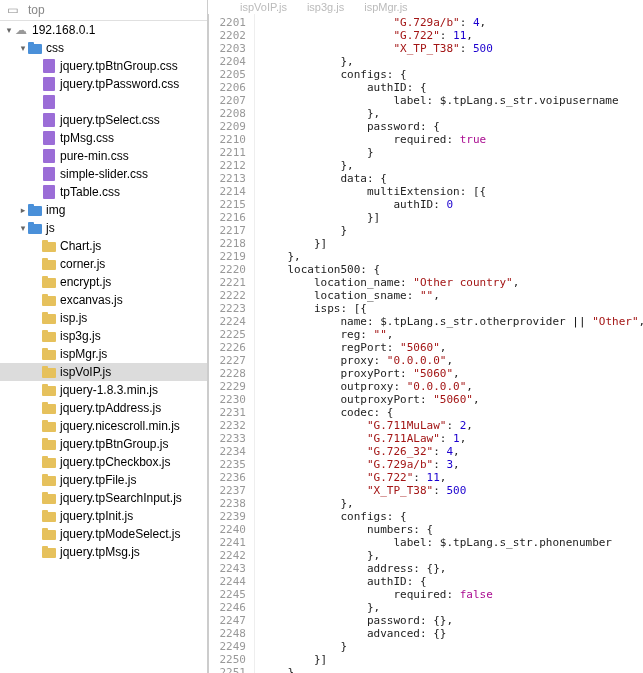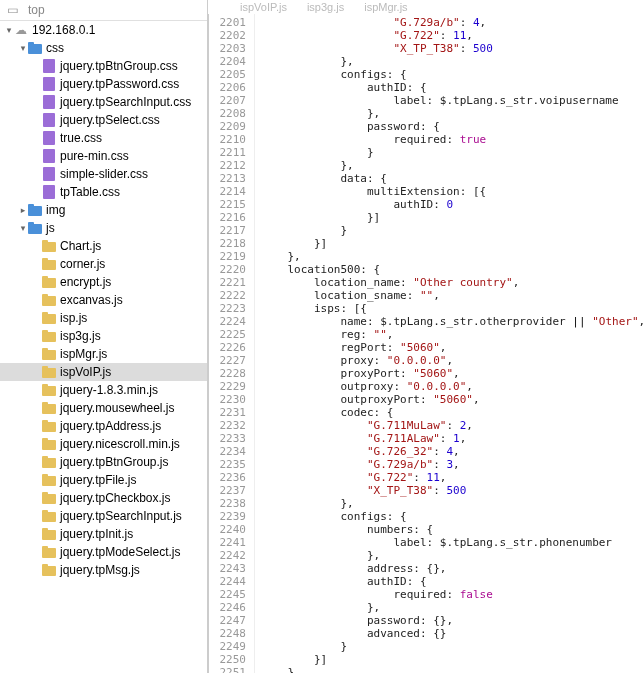--- a/index.html
+++ b/index.html
@@ -157,41 +157,40 @@
         <span class="label">jquery.tpPassword.css</span>
       </div>
       <div class="tree-row">
         <span class="indent" style="width:28px"></span>
         <span class="twisty"></span>
         <span class="icon icon-css">
           <svg width="12" height="14" viewBox="0 0 12 14">
             <rect x="0" y="0" width="12" height="14" rx="1"></rect>
           </svg>
         </span>
-        <span class="label">jquery.tpSearchInput.css</span>
       </div>
       <div class="tree-row">
         <span class="indent" style="width:28px"></span>
         <span class="twisty"></span>
         <span class="icon icon-css">
           <svg width="12" height="14" viewBox="0 0 12 14">
             <rect x="0" y="0" width="12" height="14" rx="1"></rect>
           </svg>
         </span>
         <span class="label">jquery.tpSelect.css</span>
       </div>
       <div class="tree-row">
         <span class="indent" style="width:28px"></span>
         <span class="twisty"></span>
         <span class="icon icon-css">
           <svg width="12" height="14" viewBox="0 0 12 14">
             <rect x="0" y="0" width="12" height="14" rx="1"></rect>
           </svg>
         </span>
-        <span class="label">true.css</span>
+        <span class="label">tpMsg.css</span>
       </div>
       <div class="tree-row">
         <span class="indent" style="width:28px"></span>
         <span class="twisty"></span>
         <span class="icon icon-css">
           <svg width="12" height="14" viewBox="0 0 12 14">
             <rect x="0" y="0" width="12" height="14" rx="1"></rect>
           </svg>
         </span>
         <span class="label">pure-min.css</span>
@@ -339,31 +338,20 @@
       </div>
       <div class="tree-row">
         <span class="indent" style="width:28px"></span>
         <span class="twisty"></span>
         <span class="icon icon-js icon-folder-tan">
           <svg width="14" height="12" viewBox="0 0 14 12">
             <rect x="0" y="2" width="14" height="10" rx="1"></rect>
             <rect x="0" y="0" width="6" height="4" rx="1"></rect>
           </svg>
         </span>
-        <span class="label">jquery.mousewheel.js</span>
-      </div>
-      <div class="tree-row">
-        <span class="indent" style="width:28px"></span>
-        <span class="twisty"></span>
-        <span class="icon icon-js icon-folder-tan">
-          <svg width="14" height="12" viewBox="0 0 14 12">
-            <rect x="0" y="2" width="14" height="10" rx="1"></rect>
-            <rect x="0" y="0" width="6" height="4" rx="1"></rect>
-          </svg>
-        </span>
         <span class="label">jquery.tpAddress.js</span>
       </div>
       <div class="tree-row">
         <span class="indent" style="width:28px"></span>
         <span class="twisty"></span>
         <span class="icon icon-js icon-folder-tan">
           <svg width="14" height="12" viewBox="0 0 14 12">
             <rect x="0" y="2" width="14" height="10" rx="1"></rect>
             <rect x="0" y="0" width="6" height="4" rx="1"></rect>
           </svg>
@@ -383,32 +371,32 @@
       </div>
       <div class="tree-row">
         <span class="indent" style="width:28px"></span>
         <span class="twisty"></span>
         <span class="icon icon-js icon-folder-tan">
           <svg width="14" height="12" viewBox="0 0 14 12">
             <rect x="0" y="2" width="14" height="10" rx="1"></rect>
             <rect x="0" y="0" width="6" height="4" rx="1"></rect>
           </svg>
         </span>
+        <span class="label">jquery.tpCheckbox.js</span>
+      </div>
+      <div class="tree-row">
+        <span class="indent" style="width:28px"></span>
+        <span class="twisty"></span>
+        <span class="icon icon-js icon-folder-tan">
+          <svg width="14" height="12" viewBox="0 0 14 12">
+            <rect x="0" y="2" width="14" height="10" rx="1"></rect>
+            <rect x="0" y="0" width="6" height="4" rx="1"></rect>
+          </svg>
+        </span>
         <span class="label">jquery.tpFile.js</span>
-      </div>
-      <div class="tree-row">
-        <span class="indent" style="width:28px"></span>
-        <span class="twisty"></span>
-        <span class="icon icon-js icon-folder-tan">
-          <svg width="14" height="12" viewBox="0 0 14 12">
-            <rect x="0" y="2" width="14" height="10" rx="1"></rect>
-            <rect x="0" y="0" width="6" height="4" rx="1"></rect>
-          </svg>
-        </span>
-        <span class="label">jquery.tpCheckbox.js</span>
       </div>
       <div class="tree-row">
         <span class="indent" style="width:28px"></span>
         <span class="twisty"></span>
         <span class="icon icon-js icon-folder-tan">
           <svg width="14" height="12" viewBox="0 0 14 12">
             <rect x="0" y="2" width="14" height="10" rx="1"></rect>
             <rect x="0" y="0" width="6" height="4" rx="1"></rect>
           </svg>
         </span>

